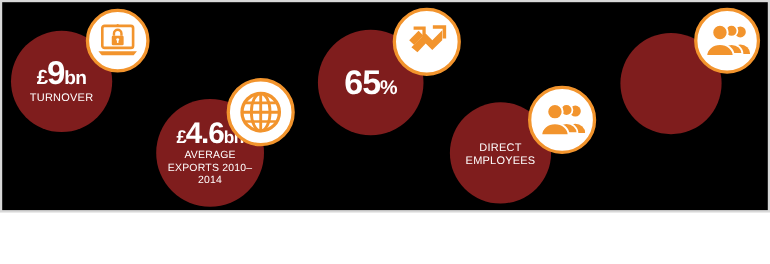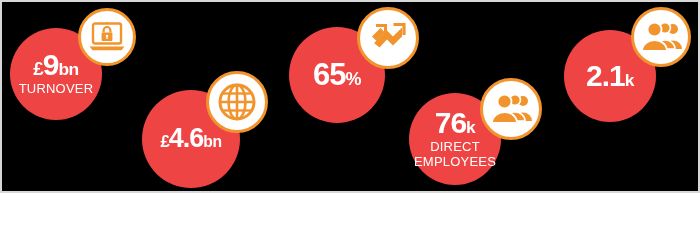--- a/index.html
+++ b/index.html
@@ -27,21 +27,21 @@
     position: absolute;
     left: 0;
     top: 0;
     width: 0;
     height: 0;
   }
 
   .stat-circle {
     position: absolute;
     border-radius: 50%;
-    background: #ef4444;
+    background: #7f1d1d;
     display: flex;
     flex-direction: column;
     align-items: center;
     justify-content: center;
     text-align: center;
     color: #ffffff;
     box-sizing: border-box;
     z-index: 1;
     line-height: 1;
   }
@@ -64,21 +64,21 @@
   }
   .stat-value .unit {
     font-size: 0.58em;
     font-weight: bold;
     letter-spacing: -0.5px;
   }
 
   .stat-label {
     display: block;
     margin-top: 3px;
-    font-size: 13px;
+    font-size: 10px;
     font-weight: normal;
     letter-spacing: 0.2px;
     line-height: 1.12;
     white-space: pre-line;
     color: #ffffff;
   }
 
   
   .icon-bubble {
     position: absolute;
@@ -148,20 +148,23 @@
         </svg>
       </span>
     </div>
   </div>
 
   <div class="stat-cluster" id="c1">
     <div class="stat-circle">
       <span class="stat-value">
         <span class="cur">£</span><span class="num">4.6</span><span class="unit">bn</span>
       </span>
+      <span class="stat-label">AVERAGE
+EXPORTS 2010–
+2014</span>
     </div>
     <div class="icon-bubble">
       <span>
         <svg width="40" height="40" viewBox="0 0 40 40">
           <circle cx="20" cy="20" r="17" fill="none" stroke="#F2942D" stroke-width="3"></circle>
           <ellipse cx="20" cy="20" rx="8.5" ry="17" fill="none" stroke="#F2942D" stroke-width="2.6"></ellipse>
           <line x1="20" y1="3" x2="20" y2="37" stroke="#F2942D" stroke-width="2.6"></line>
           <line x1="3" y1="20" x2="37" y2="20" stroke="#F2942D" stroke-width="2.6"></line>
           <path d="M6.2 11.5 H33.8" fill="none" stroke="#F2942D" stroke-width="2.4"></path>
           <path d="M6.2 28.5 H33.8" fill="none" stroke="#F2942D" stroke-width="2.4"></path>
@@ -183,45 +186,39 @@
           <path d="M25.5 4.5 H36 V15" fill="none" stroke="#F2942D" stroke-width="3.2" stroke-linejoin="miter"></path>
           <path d="M4 16.5 L12.5 8 L17 12.5 L8.5 21 Z" fill="#F2942D"></path>
           <path d="M8 5.5 L17.5 5.5 L17.5 15" fill="none" stroke="#F2942D" stroke-width="3" stroke-linejoin="miter"></path>
         </svg>
       </span>
     </div>
   </div>
 
   <div class="stat-cluster" id="c3">
     <div class="stat-circle">
-      <span class="stat-value">
-        <span class="cur"></span><span class="num">76</span><span class="unit">k</span>
-      </span>
       <span class="stat-label">DIRECT
 EMPLOYEES</span>
     </div>
     <div class="icon-bubble">
       <span>
         <svg width="42" height="32" viewBox="0 0 42 32">
           <circle cx="33" cy="8" r="5" fill="#F2942D"></circle>
           <path d="M24 28 a9 8.5 0 0 1 18 0 Z" fill="#F2942D"></path>
           <circle cx="25" cy="7" r="5.4" fill="#F2942D" stroke="#ffffff" stroke-width="1.6"></circle>
           <path d="M15 28 a10 9 0 0 1 20 0 Z" fill="#F2942D" stroke="#ffffff" stroke-width="1.6"></path>
           <circle cx="14.5" cy="8.5" r="7" fill="#F2942D" stroke="#ffffff" stroke-width="1.8"></circle>
           <path d="M2 30 a12.5 11 0 0 1 25 0 Z" fill="#F2942D" stroke="#ffffff" stroke-width="1.8"></path>
         </svg>
       </span>
     </div>
   </div>
 
   <div class="stat-cluster" id="c4">
     <div class="stat-circle">
-      <span class="stat-value">
-        <span class="cur"></span><span class="num">2.1</span><span class="unit">k</span>
-      </span>
     </div>
     <div class="icon-bubble">
       <span>
         <svg width="42" height="32" viewBox="0 0 42 32">
           <circle cx="33" cy="8" r="5" fill="#F2942D"></circle>
           <path d="M24 28 a9 8.5 0 0 1 18 0 Z" fill="#F2942D"></path>
           <circle cx="25" cy="7" r="5.4" fill="#F2942D" stroke="#ffffff" stroke-width="1.6"></circle>
           <path d="M15 28 a10 9 0 0 1 20 0 Z" fill="#F2942D" stroke="#ffffff" stroke-width="1.6"></path>
           <circle cx="14.5" cy="8.5" r="7" fill="#F2942D" stroke="#ffffff" stroke-width="1.8"></circle>
           <path d="M2 30 a12.5 11 0 0 1 25 0 Z" fill="#F2942D" stroke="#ffffff" stroke-width="1.8"></path>

